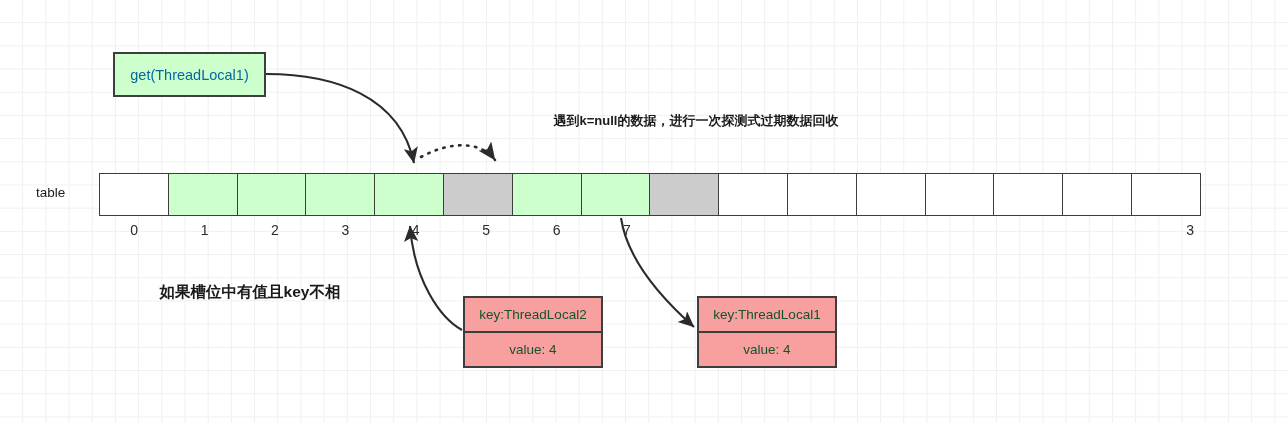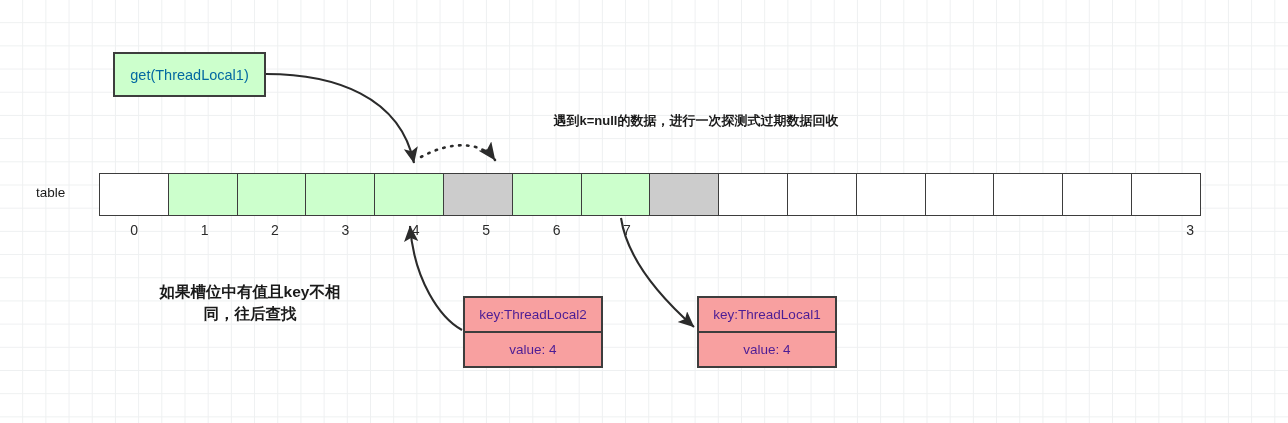--- a/index.html
+++ b/index.html
@@ -123,21 +123,21 @@
     border: 2px solid #3d3d3d;
     box-sizing: border-box;
   }
   .entry-key,
   .entry-value {
     height: 33px;
     display: flex;
     align-items: center;
     justify-content: center;
     font-size: 13.5px;
-    color: #4c1d95;
+    color: #14532d;
   }
   .entry-key { border-bottom: 2px solid #3d3d3d; }
 
   .entry-tag {
     position: absolute;
     left: 7px;
     top: 66px;
     width: 140px;
     height: 30px;
     background: #fa5f5f;
@@ -155,21 +155,20 @@
 <body>
 
 <div id="canvas">
 
   <div class="call-box">get(ThreadLocal1)</div>
 
   <div class="note note-top">遇到k=null的数据，进行一次探测式过期数据回收</div>
 
   <div class="note note-left">
     <div>如果槽位中有值且key不相</div>
-    <div>同，往后查找</div>
   </div>
 
   <div class="table-label">table</div>
 
   <div class="slot-row">
     <div class="slot"></div>
     <div class="slot green"></div>
     <div class="slot green"></div>
     <div class="slot green"></div>
     <div class="slot green"></div>

